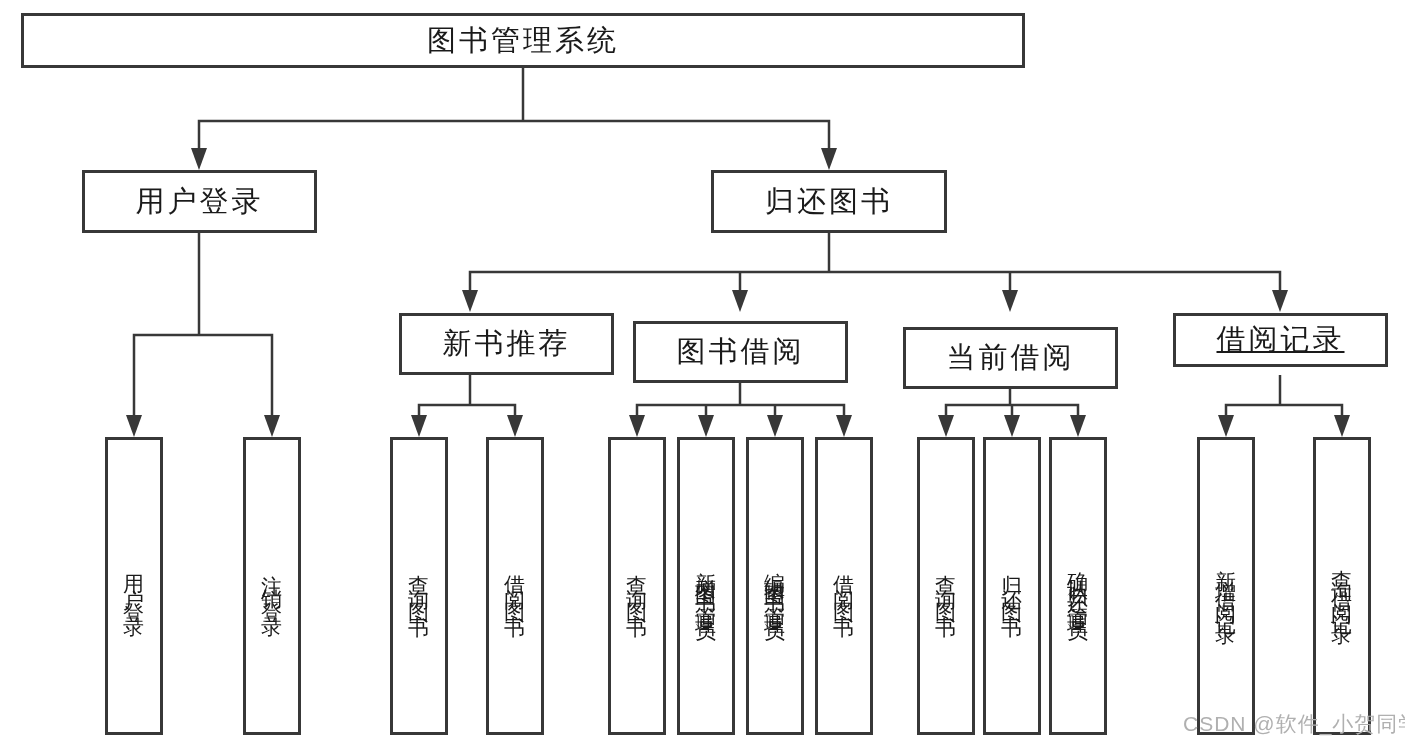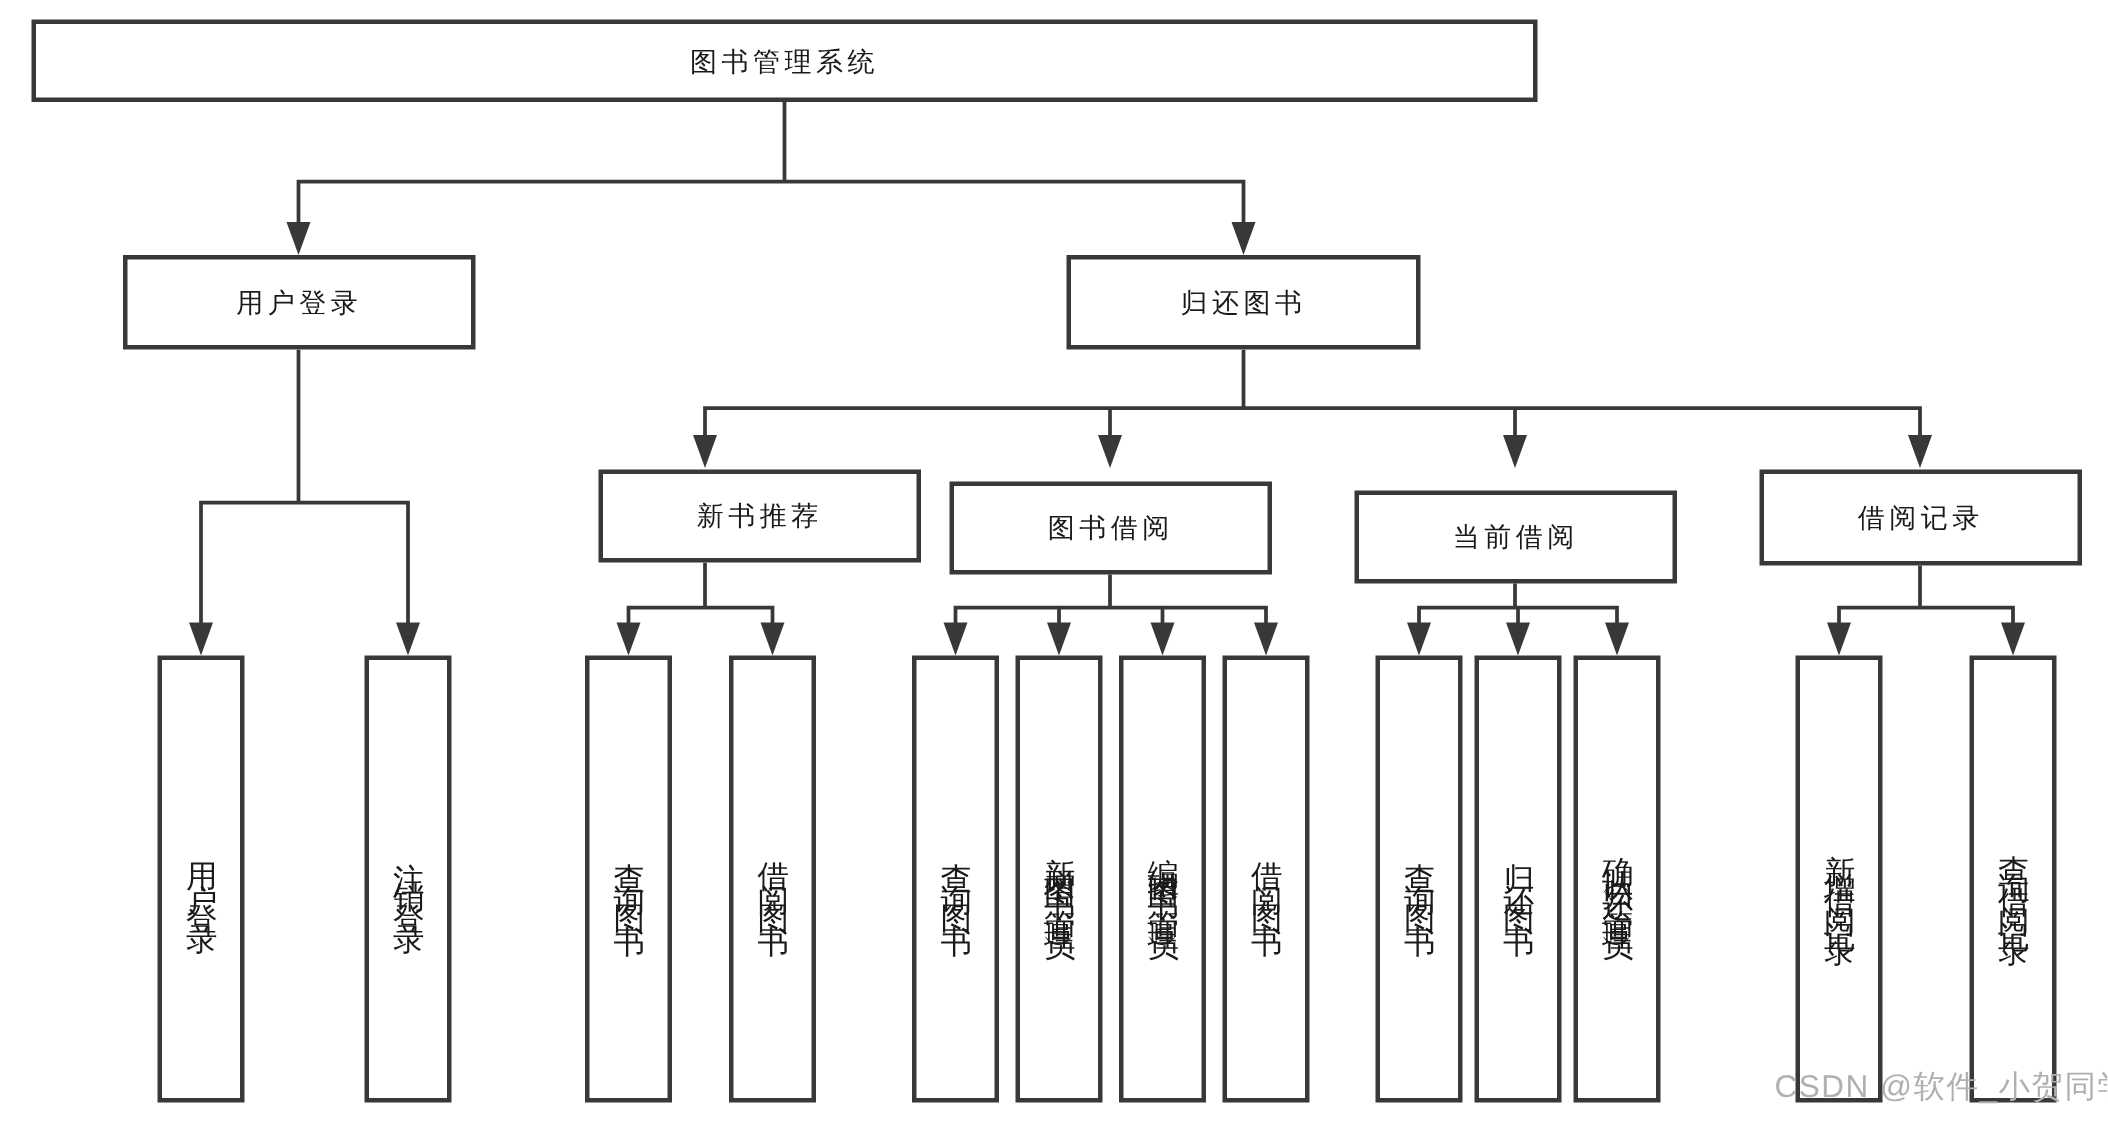--- a/index.html
+++ b/index.html
@@ -9,21 +9,21 @@
   }
   #wires{position:absolute;left:0;top:0;width:1405px;height:747px;}
   .cline{stroke:var(--line,#383838);stroke-width:2.5;fill:none;}
   .arrow{fill:var(--line,#383838);stroke:none;}
   .node{
     position:absolute;box-sizing:border-box;background:#fff;
     border:3px solid var(--box-border,#383838);
     display:flex;align-items:center;justify-content:center;
     color:var(--text,#1a1a1a);
   }
-  .h-node span{font-size:18px;letter-spacing:3px;white-space:nowrap;}
+  .h-node span{font-size:29px;letter-spacing:3px;white-space:nowrap;}
   .v-node{top:437px;width:58px;height:298px;}
   .v-text{
     writing-mode:vertical-rl;text-orientation:mixed;
     font-size:21px;line-height:1;white-space:nowrap;
   }
   #watermark{
     position:absolute;left:1183px;top:710px;z-index:5;
     font-size:21px;color:var(--watermark,#b0b0b0);letter-spacing:1px;white-space:nowrap;
   }
 </style>
@@ -110,21 +110,21 @@
 
   <div class="node h-node" style="left:363px;top:313px;width:215px;height:62px;margin-left:36px;">
     <span>新书推荐</span>
   </div>
   <div class="node h-node" style="left:633px;top:321px;width:215px;height:62px;font-family:Liberation Serif, serif;">
     <span>图书借阅</span>
   </div>
   <div class="node h-node" style="left:903px;top:313px;width:215px;height:62px;margin-top:14px;">
     <span>当前借阅</span>
   </div>
-  <div class="node h-node" style="left:1173px;top:313px;width:215px;height:64px;">
+  <div class="node h-node" style="left:1173px;top:313px;width:215px;height:54px;text-decoration:underline;">
     <span>借阅记录</span>
   </div>
 
   <div class="node v-node" style="left:105px;">
     <span class="v-text" style="letter-spacing: 14px;">用户登录</span>
   </div>
   <div class="node v-node" style="left:243px;">
     <span class="v-text" style="letter-spacing: 14px;">注销登录</span>
   </div>
 

